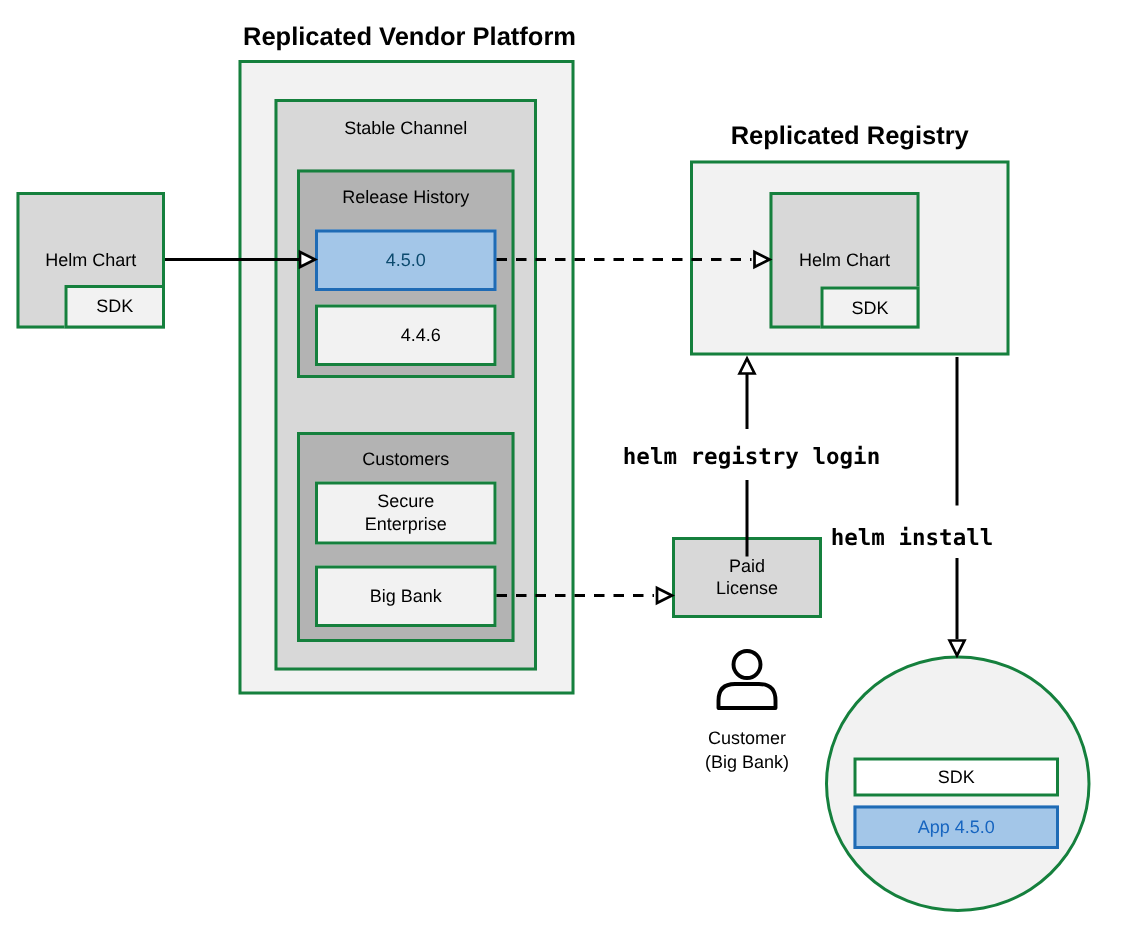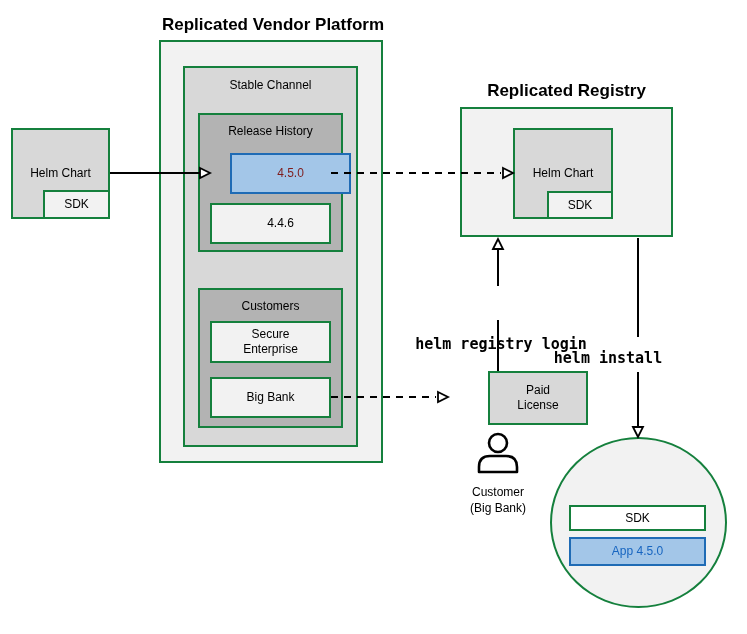--- a/index.html
+++ b/index.html
@@ -12,21 +12,21 @@
   .fill-mid{background:#d8d8d8;}
   .fill-dark{background:#b3b3b3;}
   .fill-white{background:#ffffff;}
   .fill-blue{background:#a3c6e8;border-color:#1f6bb5;}
   .lbl{font-weight:normal;font-size:12px;line-height:15px;text-align:center;}
   .title{position:absolute;font-weight:bold;font-size:17px;text-align:center;}
   .center{display:flex;align-items:center;justify-content:center;}
   .pre{white-space:pre-line;}
   .mono{position:absolute;font-family:"DejaVu Sans Mono","Liberation Mono",monospace;
         font-weight:bold;font-size:15px;text-align:center;letter-spacing:0px;}
-  .blue-text-release{color:#7f1d1d;margin-left:20px;}
+  .blue-text-release{color:#0c4a6e;}
   .blue-text-app{color:#1765c0;}
   #overlay{position:absolute;left:0;top:0;width:747px;height:634px;pointer-events:none;}
 </style>
 </head>
 <body>
 
 <div id="canvas">
 
   <div class="title" style="left:161px;top:15px;width:224px;">Replicated Vendor Platform</div>
   <div class="title" style="left:460px;top:81px;width:213px;">Replicated Registry</div>
@@ -53,31 +53,31 @@
     <span>Helm Chart</span>
   </div>
   <div class="box fill-light center lbl" style="left:43px;top:190px;width:67px;height:29px;">SDK</div>
 
   <div class="box fill-light" style="left:460px;top:107px;width:213px;height:130px;"></div>
   <div class="box fill-mid center lbl" style="left:513px;top:128px;width:100px;height:91px;">
     <span>Helm Chart</span>
   </div>
   <div class="box fill-light center lbl" style="left:547px;top:191px;width:66px;height:28px;">SDK</div>
 
-  <div class="box fill-mid center lbl pre" style="left:448px;top:371px;width:100px;height:54px;margin-left:40px;">Paid
+  <div class="box fill-mid center lbl pre" style="left:448px;top:358px;width:100px;height:54px;">Paid
 License</div>
 
   <div class="lbl pre" style="position:absolute;left:438px;top:484px;width:120px;line-height:16px;">Customer
 (Big Bank)</div>
 
   <div class="box fill-light" style="left:550px;top:437px;width:177px;height:171px;border-radius:50%;"></div>
   <div class="box fill-white center lbl" style="left:569px;top:505px;width:137px;height:26px;">SDK</div>
   <div class="box fill-blue center lbl blue-text-app" style="left:569px;top:537px;width:137px;height:29px;">App 4.5.0</div>
 
-  <div class="mono" style="left:405px;top:295px;width:192px;margin-top:40px;">helm registry login</div>
+  <div class="mono" style="left:405px;top:295px;width:192px;">helm registry login</div>
   <div class="mono" style="left:544px;top:349px;width:128px;">helm install</div>
 
   <svg id="overlay" viewBox="0 0 747 634">
 
     <g>
       <path d="M110 173 H200" stroke="#000" stroke-width="2" fill="none"></path>
       <path d="M200 168 L210 173 L200 178 Z" fill="#fff" stroke="#000" stroke-width="1.8"></path>
     </g>
 
     <g>

